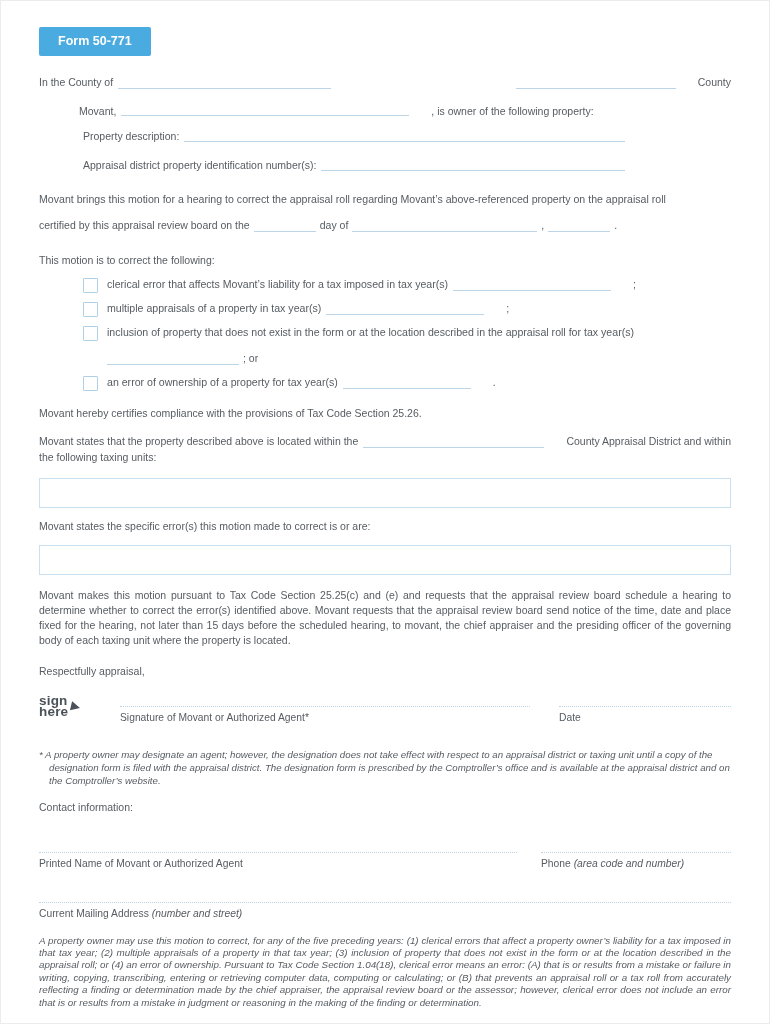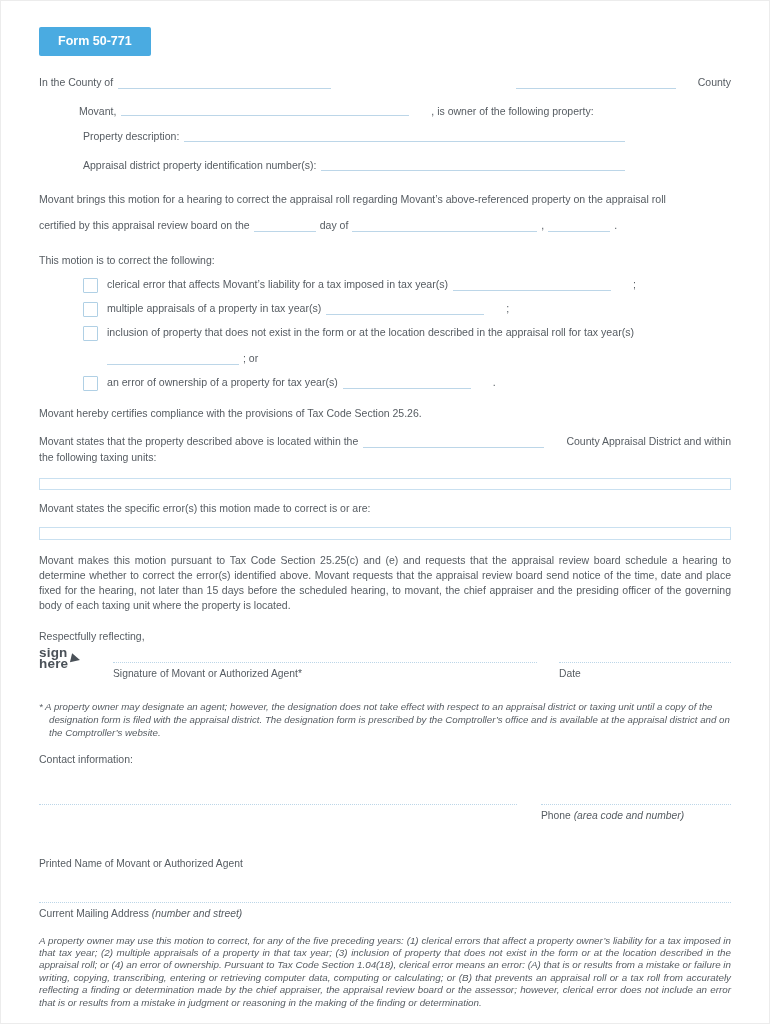--- a/index.html
+++ b/index.html
@@ -64,38 +64,38 @@
   .cb-cont .punct{margin-left:4px;}
   
   .para{margin-top:18px;}
   .located-row{display:flex;align-items:flex-end;margin-top:15px;}
   .located-line2{margin-top:3px;}
   .bigbox{border:1px solid var(--box-border);height:46px;margin-top:14px;background:#fff;}
   .specific-lbl{margin-top:12px;}
   .pursuant{margin-top:13px;text-align:justify;line-height:15px;}
   
   .respectfully{margin-top:17px;}
-  .sig-row{display:flex;align-items:center;margin-top:4px;}
+  .sig-row{display:flex;align-items:flex-start;margin-top:17px;gap:7px;}
   .sign-here{flex:0 0 74px;display:flex;align-items:center;padding-bottom:15px;}
   .sign-words{font-weight:bold;font-size:13.5px;line-height:11.5px;color:var(--text-dark);letter-spacing:0.2px;}
   .sign-arrow{font-size:12px;color:var(--text-dark);margin-left:3px;transform:rotate(14deg);display:inline-block;}
   .sig-col{display:flex;flex-direction:column;}
   .sig-col .fill{flex:none;border-bottom-style:dotted;}
   .sig-col .under-lbl{margin-top:4px;font-size:10.3px;}
   .sig-main{flex:1;}
   .sig-date{flex:0 0 172px;margin-left:22px;}
   .footnote{margin-top:15px;font-style:italic;font-size:9.7px;line-height:13px;
             padding-left:10px;text-indent:-10px;}
   
   .contact-h{margin-top:14px;}
   .contact-row{display:flex;margin-top:27px;}
   .contact-col{display:flex;flex-direction:column;}
   .contact-col .fill{flex:none;border-bottom-style:dotted;}
   .contact-col .under-lbl{margin-top:4px;font-size:10.3px;}
-  .c-name{flex:1;gap:48px;}
+  .c-name{flex:1;}
   .c-phone{flex:0 0 190px;margin-left:24px;}
   .c-full{flex:1;}
   .hint{font-style:italic;}
   
   .legal{margin-top:15px;font-style:italic;font-size:9.8px;line-height:12.4px;text-align:justify;}
 </style>
 </head>
 <body>
 
 <div class="page">
@@ -187,21 +187,21 @@
   <div class="located-line2">the following taxing units:</div>
 
   <div class="bigbox"></div>
 
   <div class="specific-lbl">Movant states the specific error(s) this motion made to correct is or are:</div>
 
   <div class="bigbox" style="margin-top:12px;height:45px;"></div>
 
   <div class="pursuant">Movant makes this motion pursuant to Tax Code Section 25.25(c) and (e) and requests that the appraisal review board schedule a hearing to determine whether to correct the error(s) identified above. Movant requests that the appraisal review board send notice of the time, date and place fixed for the hearing, not later than 15 days before the scheduled hearing, to movant, the chief appraiser and the presiding officer of the governing body of each taxing unit where the property is located.</div>
 
-  <div class="respectfully">Respectfully reflecting,</div>
+  <div class="respectfully">Respectfully appraisal,</div>
   <div class="sig-row">
     <div class="sign-here">
       <div class="sign-words">
         <div>sign</div>
         <div>here</div>
       </div>
       <span class="sign-arrow">▶</span>
     </div>
     <div class="sig-col sig-main">
       <span class="fill"></span>

